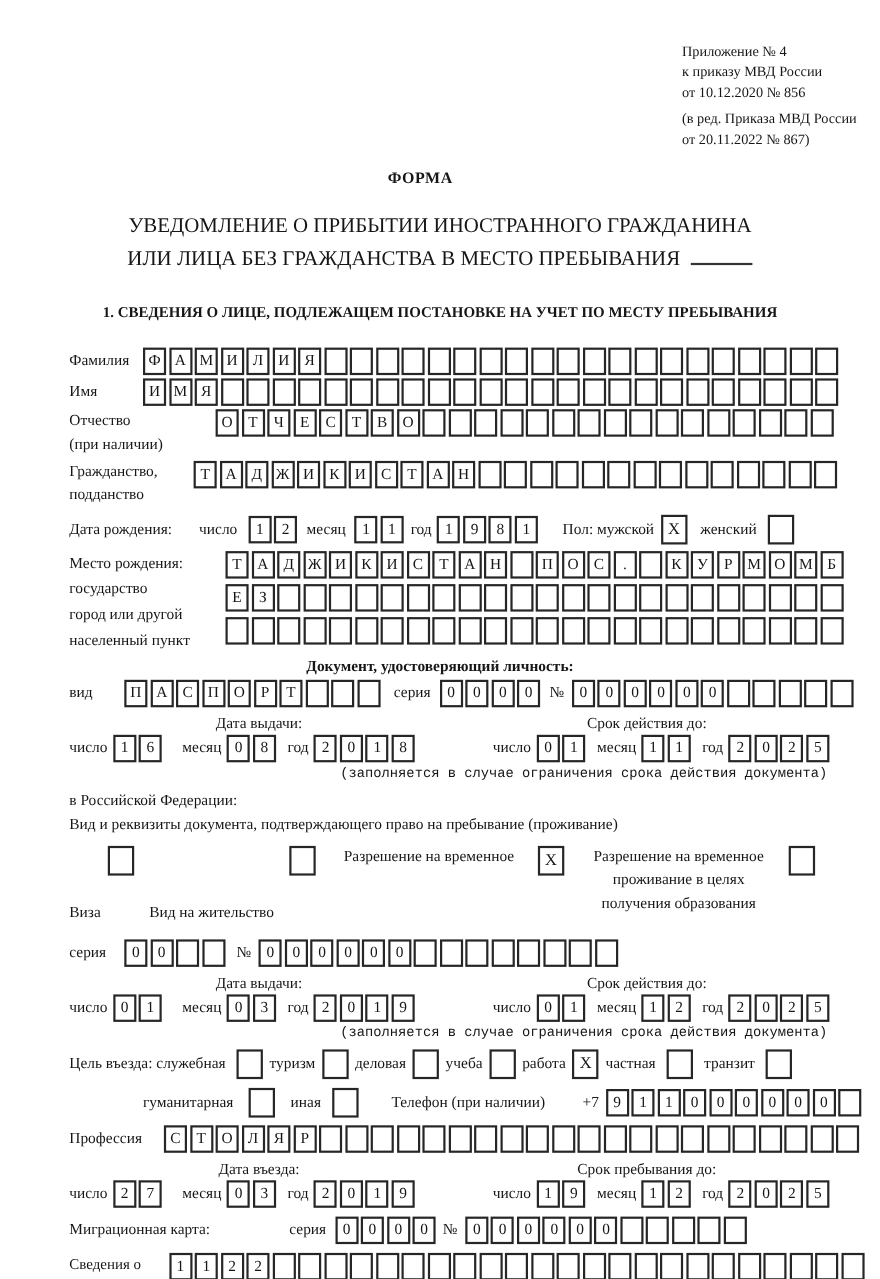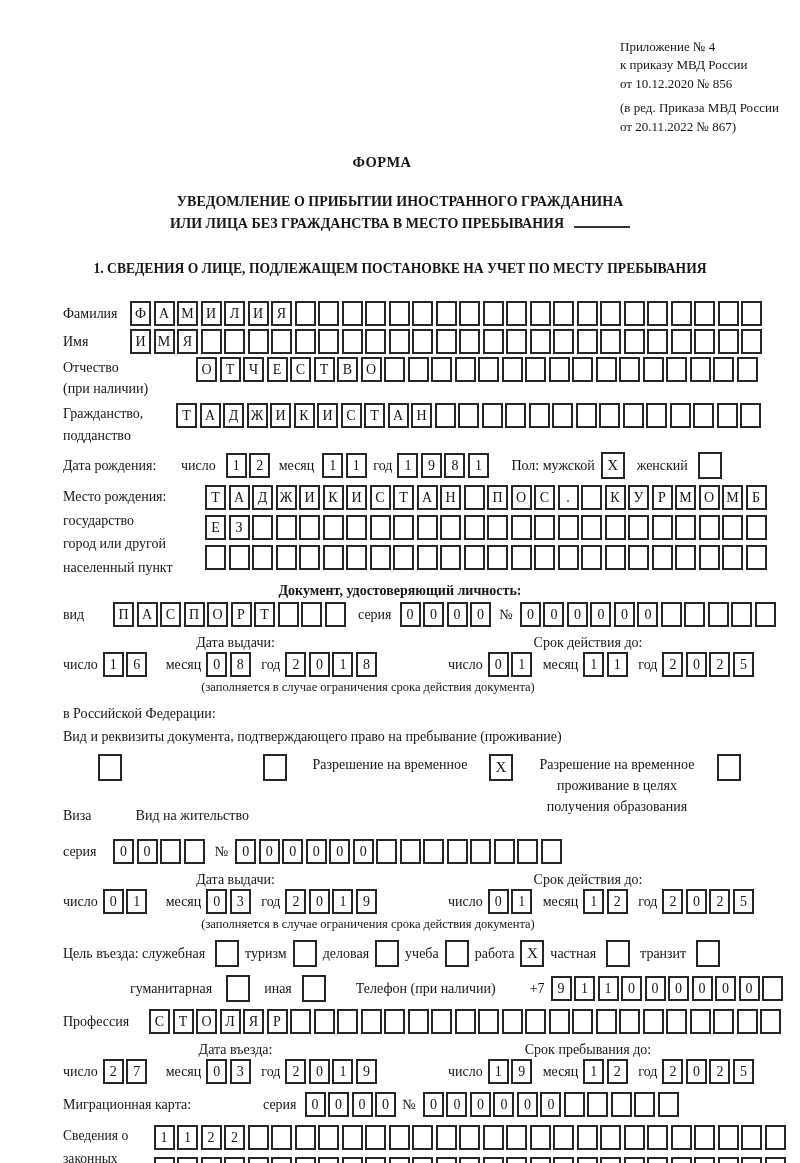--- a/index.html
+++ b/index.html
@@ -4,41 +4,41 @@
 <style>
   html,body{margin:0;padding:0;background:#fff;}
   body{width:800px;height:1163px;overflow:hidden;color:#161616;
        font-family:"Liberation Serif","DejaVu Serif",serif;font-size:14px;}
   .page{position:relative;width:800px;height:1163px;}
 
   .hdr{margin:38px 0 0 620px;font-size:13px;line-height:1.42;}
   .hdr .g2{margin-top:6px;}
   .forma{margin:18px 36px 0 0;text-align:center;font-weight:bold;font-size:14.5px;letter-spacing:.5px;}
 
-  .title{margin-top:20px;text-align:center;font-weight:bold;font-size:14px;line-height:1.55;}
+  .title{margin-top:20px;text-align:center;font-weight:normal;font-size:19px;line-height:1.55;}
   .uline{display:inline-block;width:56px;border-bottom:2px solid #333;margin-left:10px;vertical-align:baseline;}
   .sec{margin-top:26px;text-align:center;font-weight:bold;font-size:13.6px;}
 
   .rows{margin-top:24px;}
   .row{display:flex;align-items:flex-start;margin:0 0 3px 63px;}
   .lblcol{flex:0 0 auto;line-height:1.55;}
   .lbl{line-height:25px;}
   .boxes{white-space:nowrap;font-size:0;}
   .cbox{display:inline-block;width:17px;height:21px;border:2px solid #262626;margin-right:2.5px;
         text-align:center;line-height:21px;font-size:14px;vertical-align:top;background:#fff;}
   .chk{display:inline-block;width:20px;height:23px;border:2px solid #262626;text-align:center;
        line-height:23px;font-size:15px;vertical-align:middle;background:#fff;flex:0 0 auto;}
   .t{line-height:25px;}
   .dg{display:flex;align-items:flex-start;}
   .dg .t{margin-right:5px;}
   .dg .boxes{margin-right:8px;}
   .heads{display:flex;margin:8px 0 1px 63px;font-size:14px;}
   .heads .h1{flex:0 0 345px;text-align:center;}
   .heads .h2{flex:0 0 360px;text-align:center;}
-  .note{margin:1px 64px 4px 0;text-align:center;font-size:12.5px;}
+  .note{margin:1px 48px 4px 0;text-align:right;font-size:12.5px;font-family:Liberation Mono, monospace;}
   .para{margin:8px 0 2px 63px;line-height:1.6;}
   .centerbold{margin:4px 0 3px 0;text-align:center;font-weight:bold;font-size:14px;}
   .opts{display:flex;align-items:flex-start;margin:6px 0 10px 63px;}
   .opts .t{line-height:27px;margin-top:48px;}
   .optblock{text-align:center;line-height:1.5;}
   .purline{display:flex;align-items:center;margin:8px 0 2px 63px;}
   .purline .t{line-height:27px;}
   .gap6{width:6px;flex:0 0 auto;} .gap10{width:10px;flex:0 0 auto;} .gap14{width:14px;flex:0 0 auto;}
 </style>
 </head>

